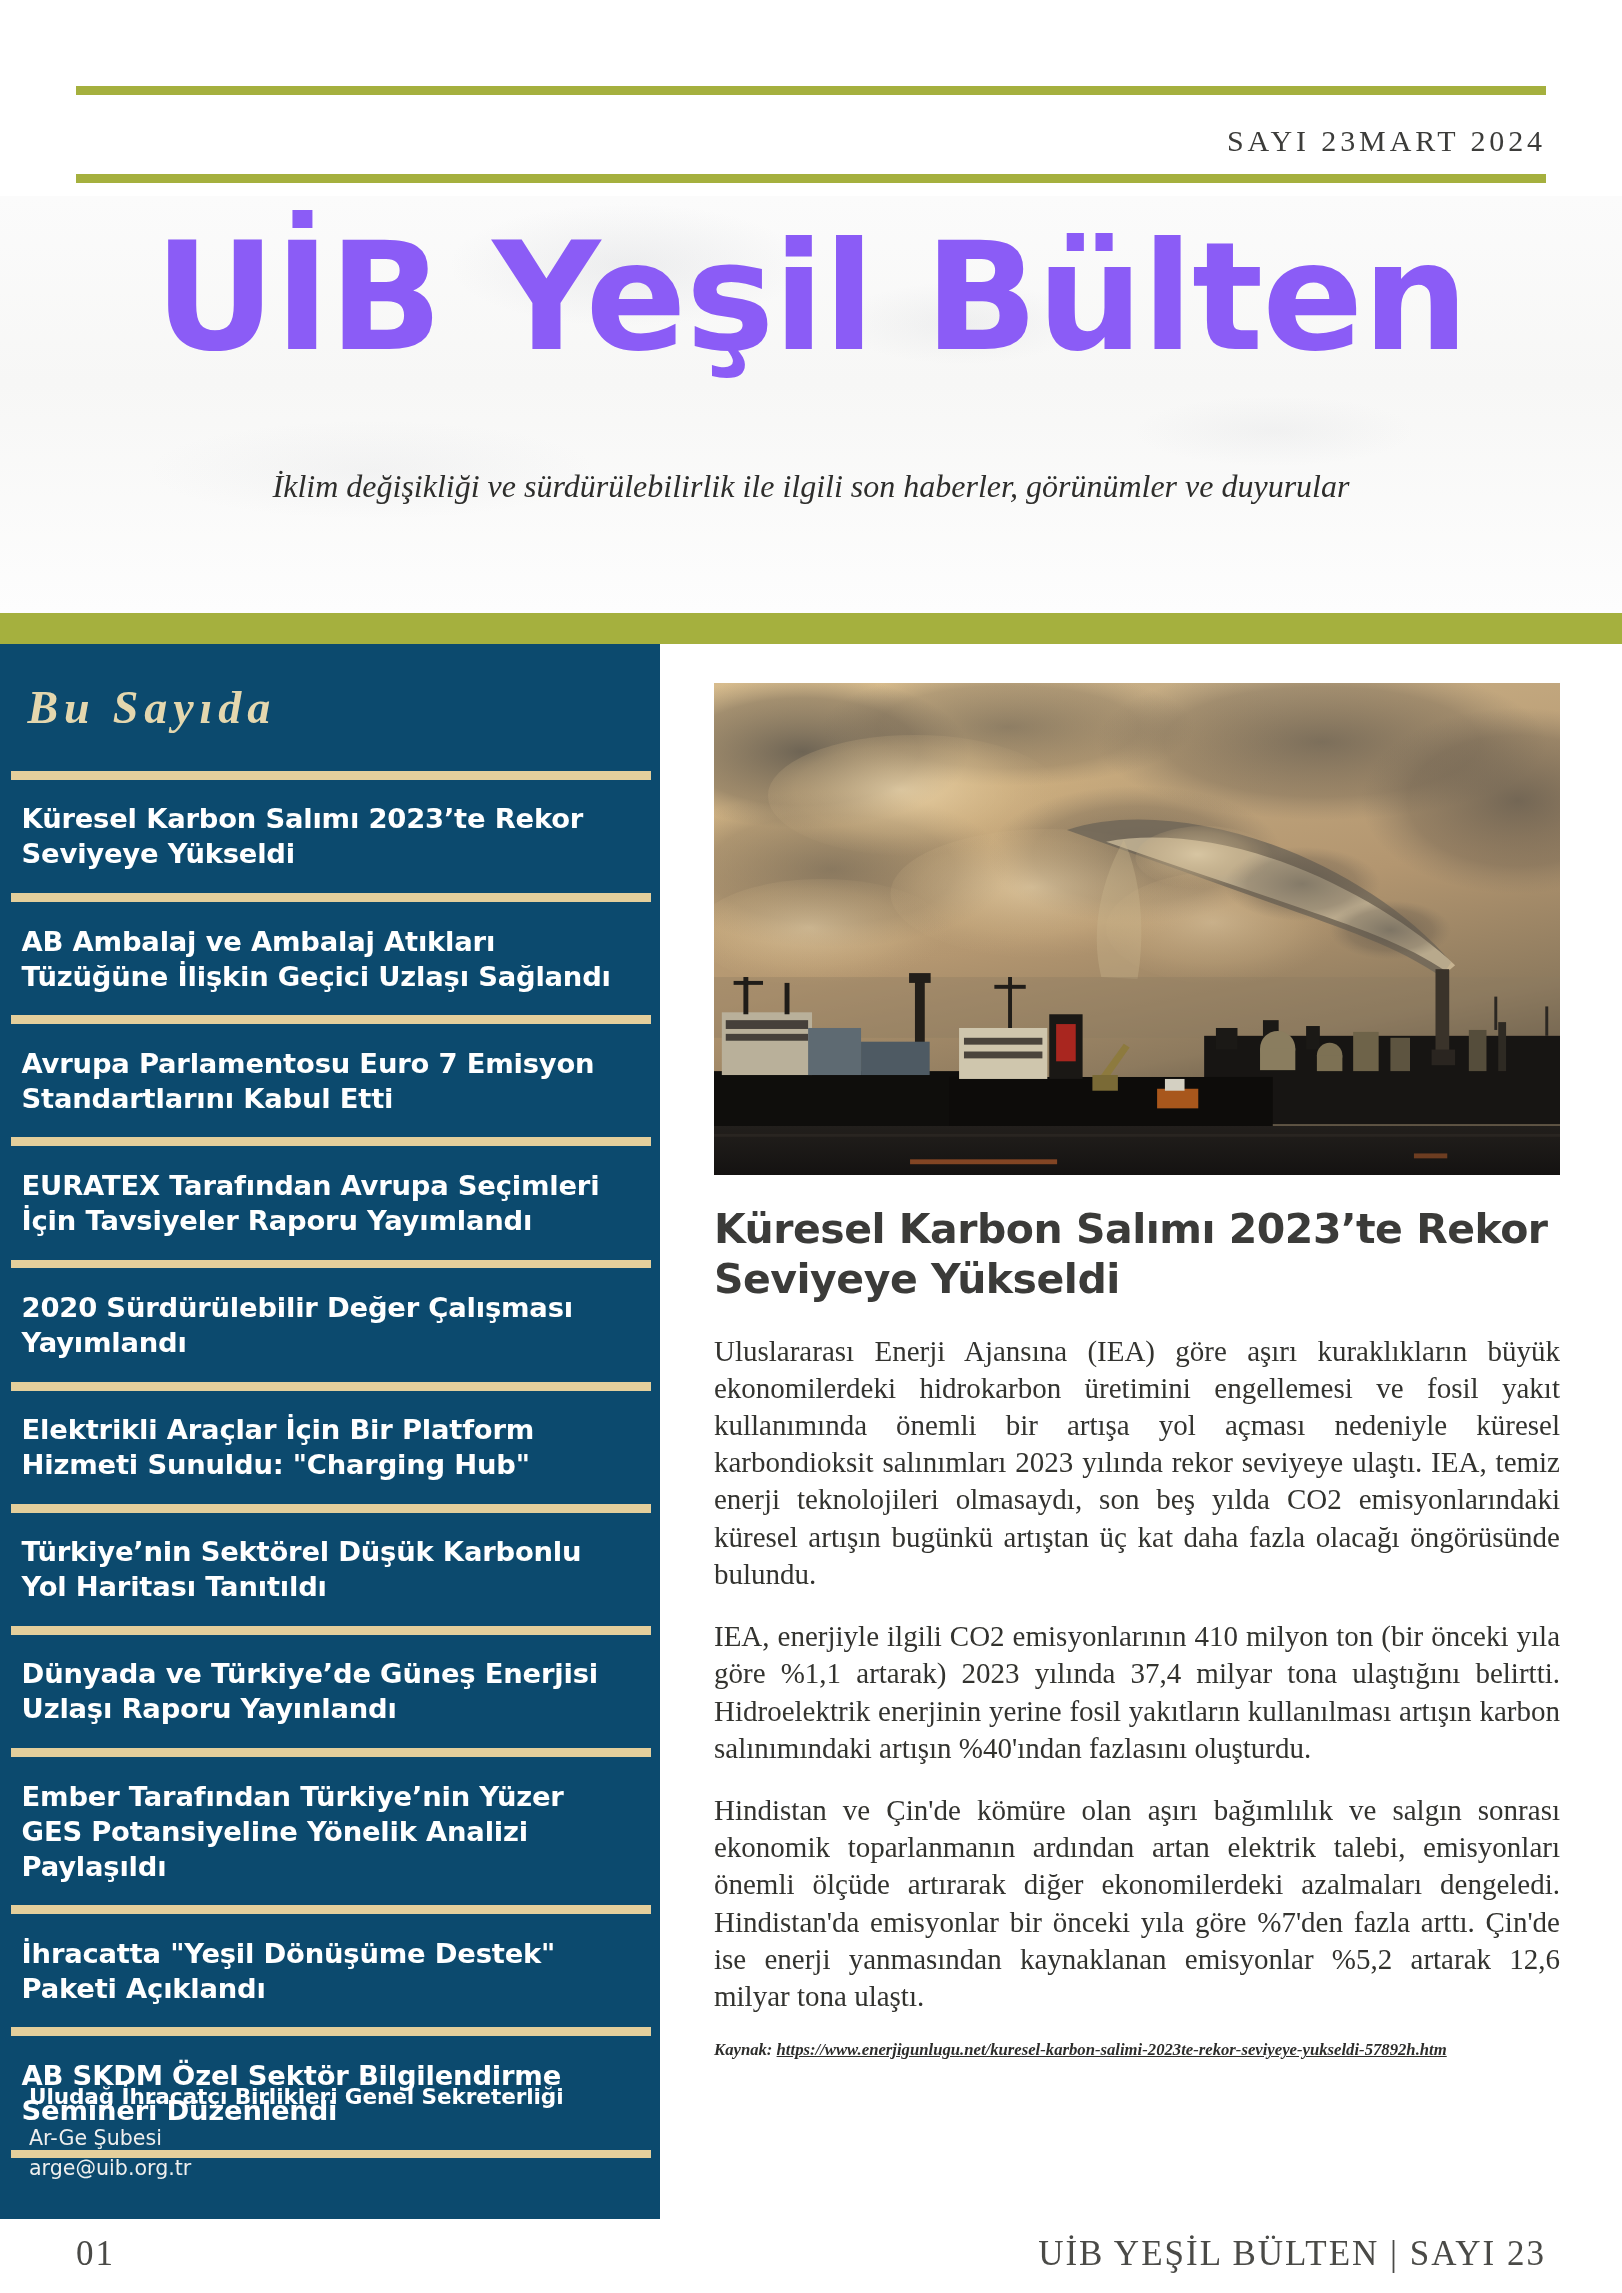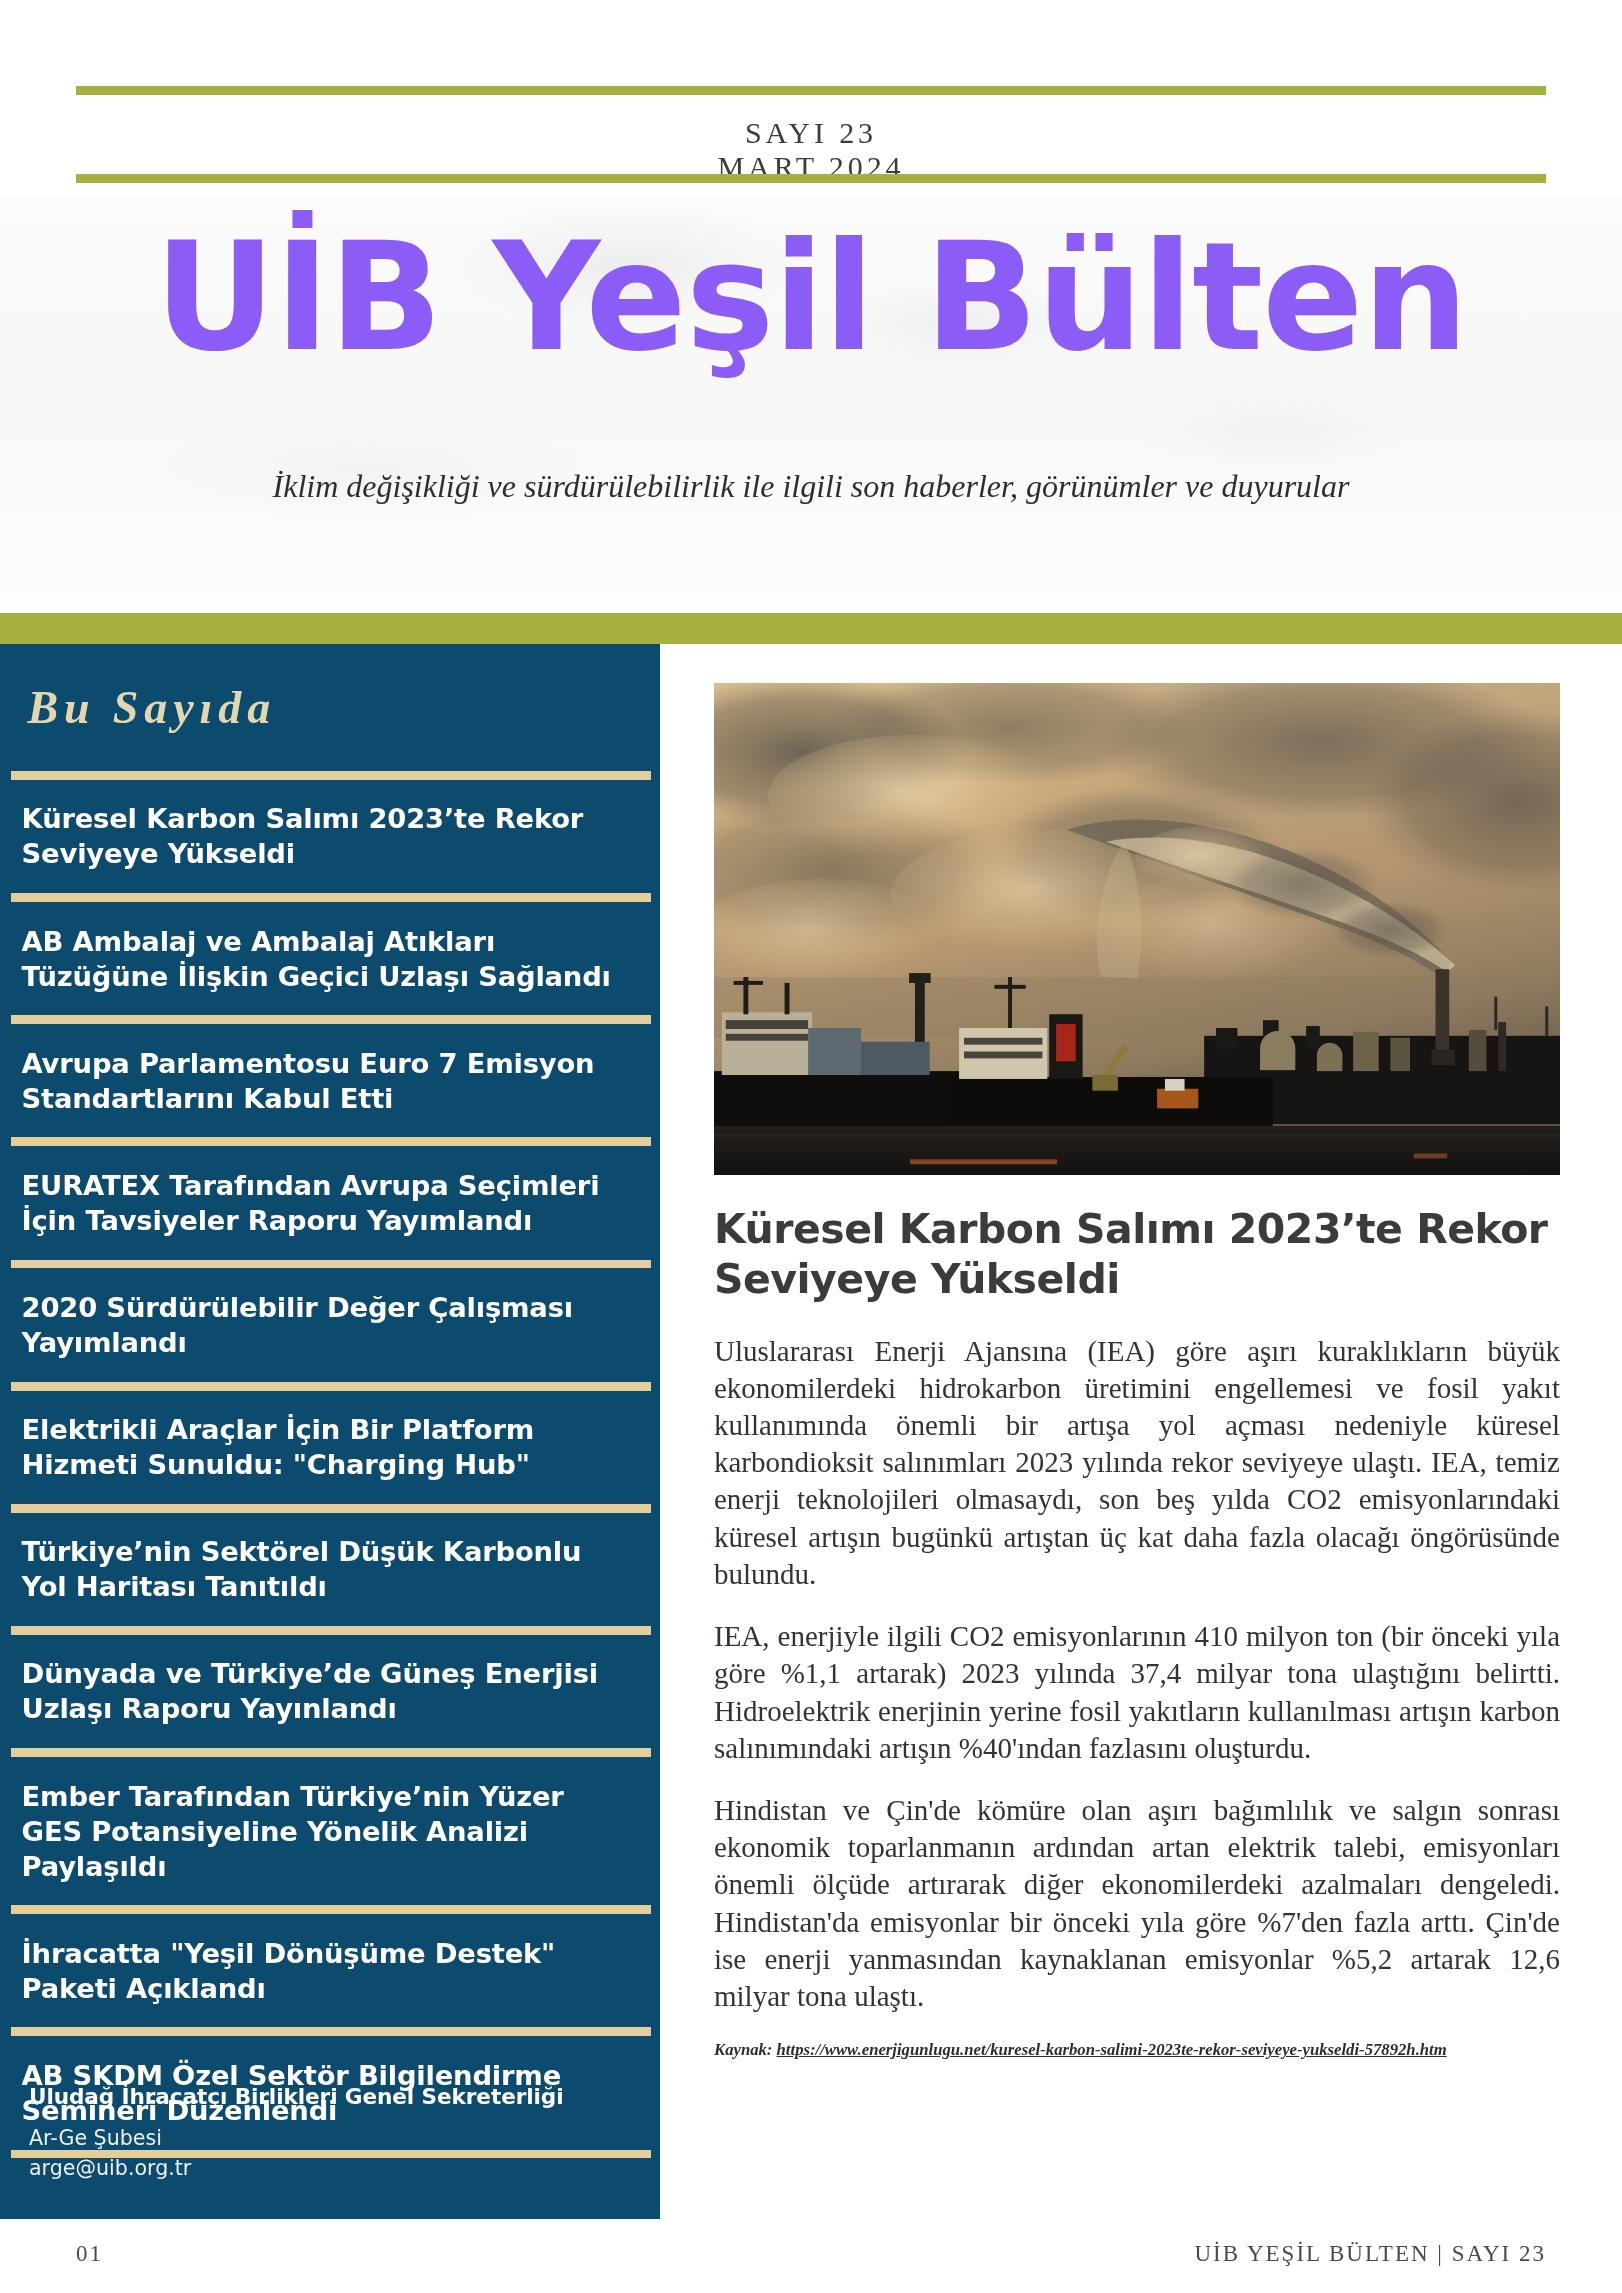--- a/index.html
+++ b/index.html
@@ -49,22 +49,21 @@
     left: 76px; top: 174px;
     width: 1470px; height: 8.8px;
     background: #a5b03e;
   }
   .issue-line {
     position: absolute;
     left: 76px; top: 116px;
     width: 1470px; height: 49px;
     display: flex;
     align-items: center;
-    justify-content: space-between;
-    flex-direction: column;
+    justify-content: flex-end;
   }
   .issue-line span {
     font-family: "Liberation Serif", serif;
     font-size: 30px;
     letter-spacing: 3.9px;
     color: #3c3c3a;
   }
 
   .wordmark {
     position: absolute;
@@ -216,21 +215,21 @@
     width: 1622px;
     height: 53px;
     display: flex;
     align-items: center;
     justify-content: space-between;
     padding: 0 76px;
     box-sizing: border-box;
   }
   .page-footer span {
     font-family: "Liberation Serif", serif;
-    font-size: 23px;
+    font-size: 35px;
     letter-spacing: 2px;
     color: #4a4a47;
   }
 </style>
 </head>
 <body>
 
 <div class="masthead">
   <div class="marble"></div>
 

